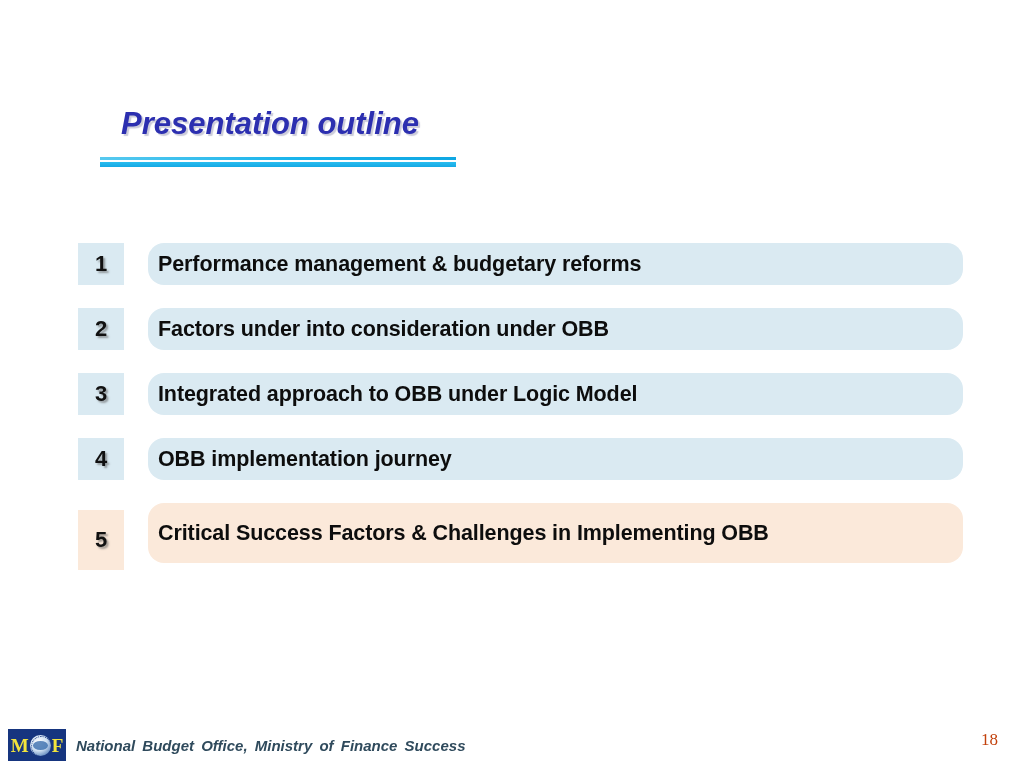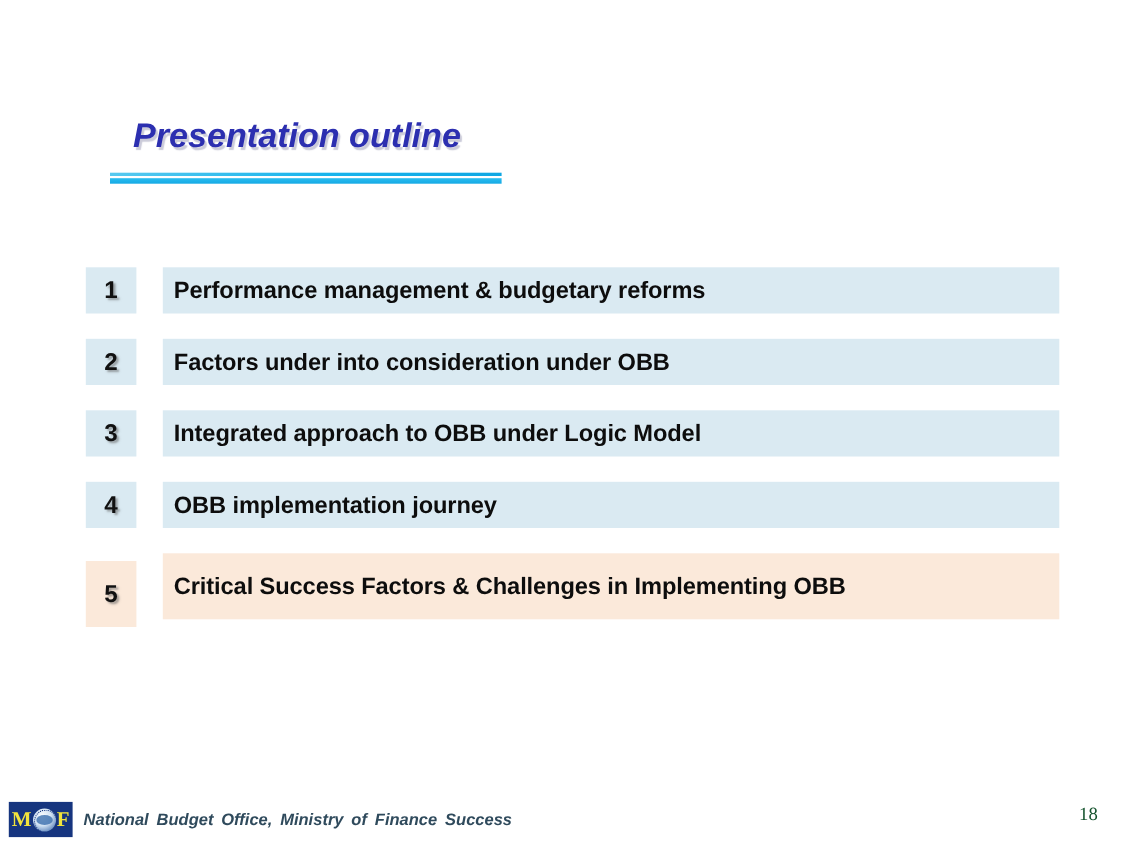--- a/index.html
+++ b/index.html
@@ -93,20 +93,21 @@
     min-height: 42px;
     box-sizing: border-box;
     display: flex;
     align-items: center;
     padding: 0 12px 0 10px;
     font-size: 21.5px;
     font-weight: bold;
     color: #0d0d0d;
     line-height: 30px;
     letter-spacing: -0.1px;
+    border-radius: 16px;
   }
 
   
   .outline-row.blue .row-num,
   .outline-row.blue .row-text { background: #daeaf2; }
 
   
   .outline-row.peach .row-num,
   .outline-row.peach .row-text { background: #fbe9da; }
 
@@ -182,21 +183,21 @@
     color: #2f4a5c;
     white-space: nowrap;
     word-spacing: 3px;
   }
 
   #page-number {
     position: absolute;
     right: 26px;
     top: 730px;
     font-size: 17px;
-    color: #14532d;
+    color: #c2410c;
     font-family: "Liberation Serif", serif;
   }
 </style>
 </head>
 <body>
 
 <div id="slide-title">Presentation outline</div>
 
 <div id="title-rule">
   <div class="rule-top"></div>

